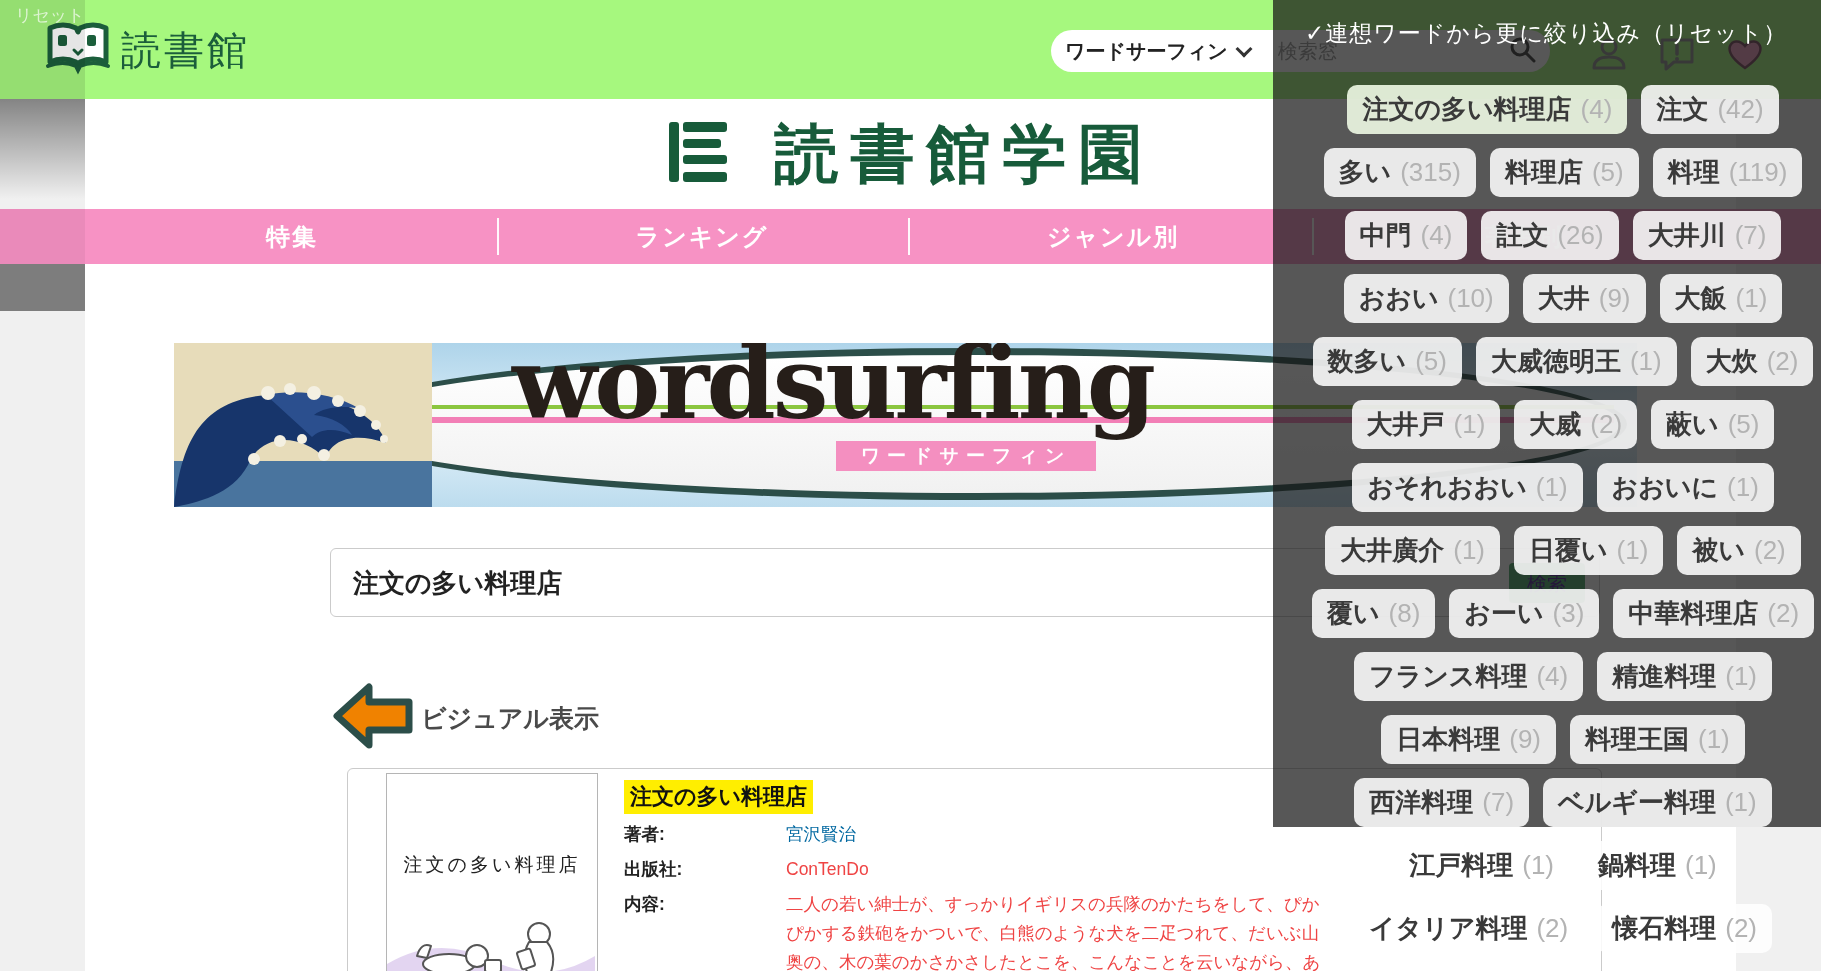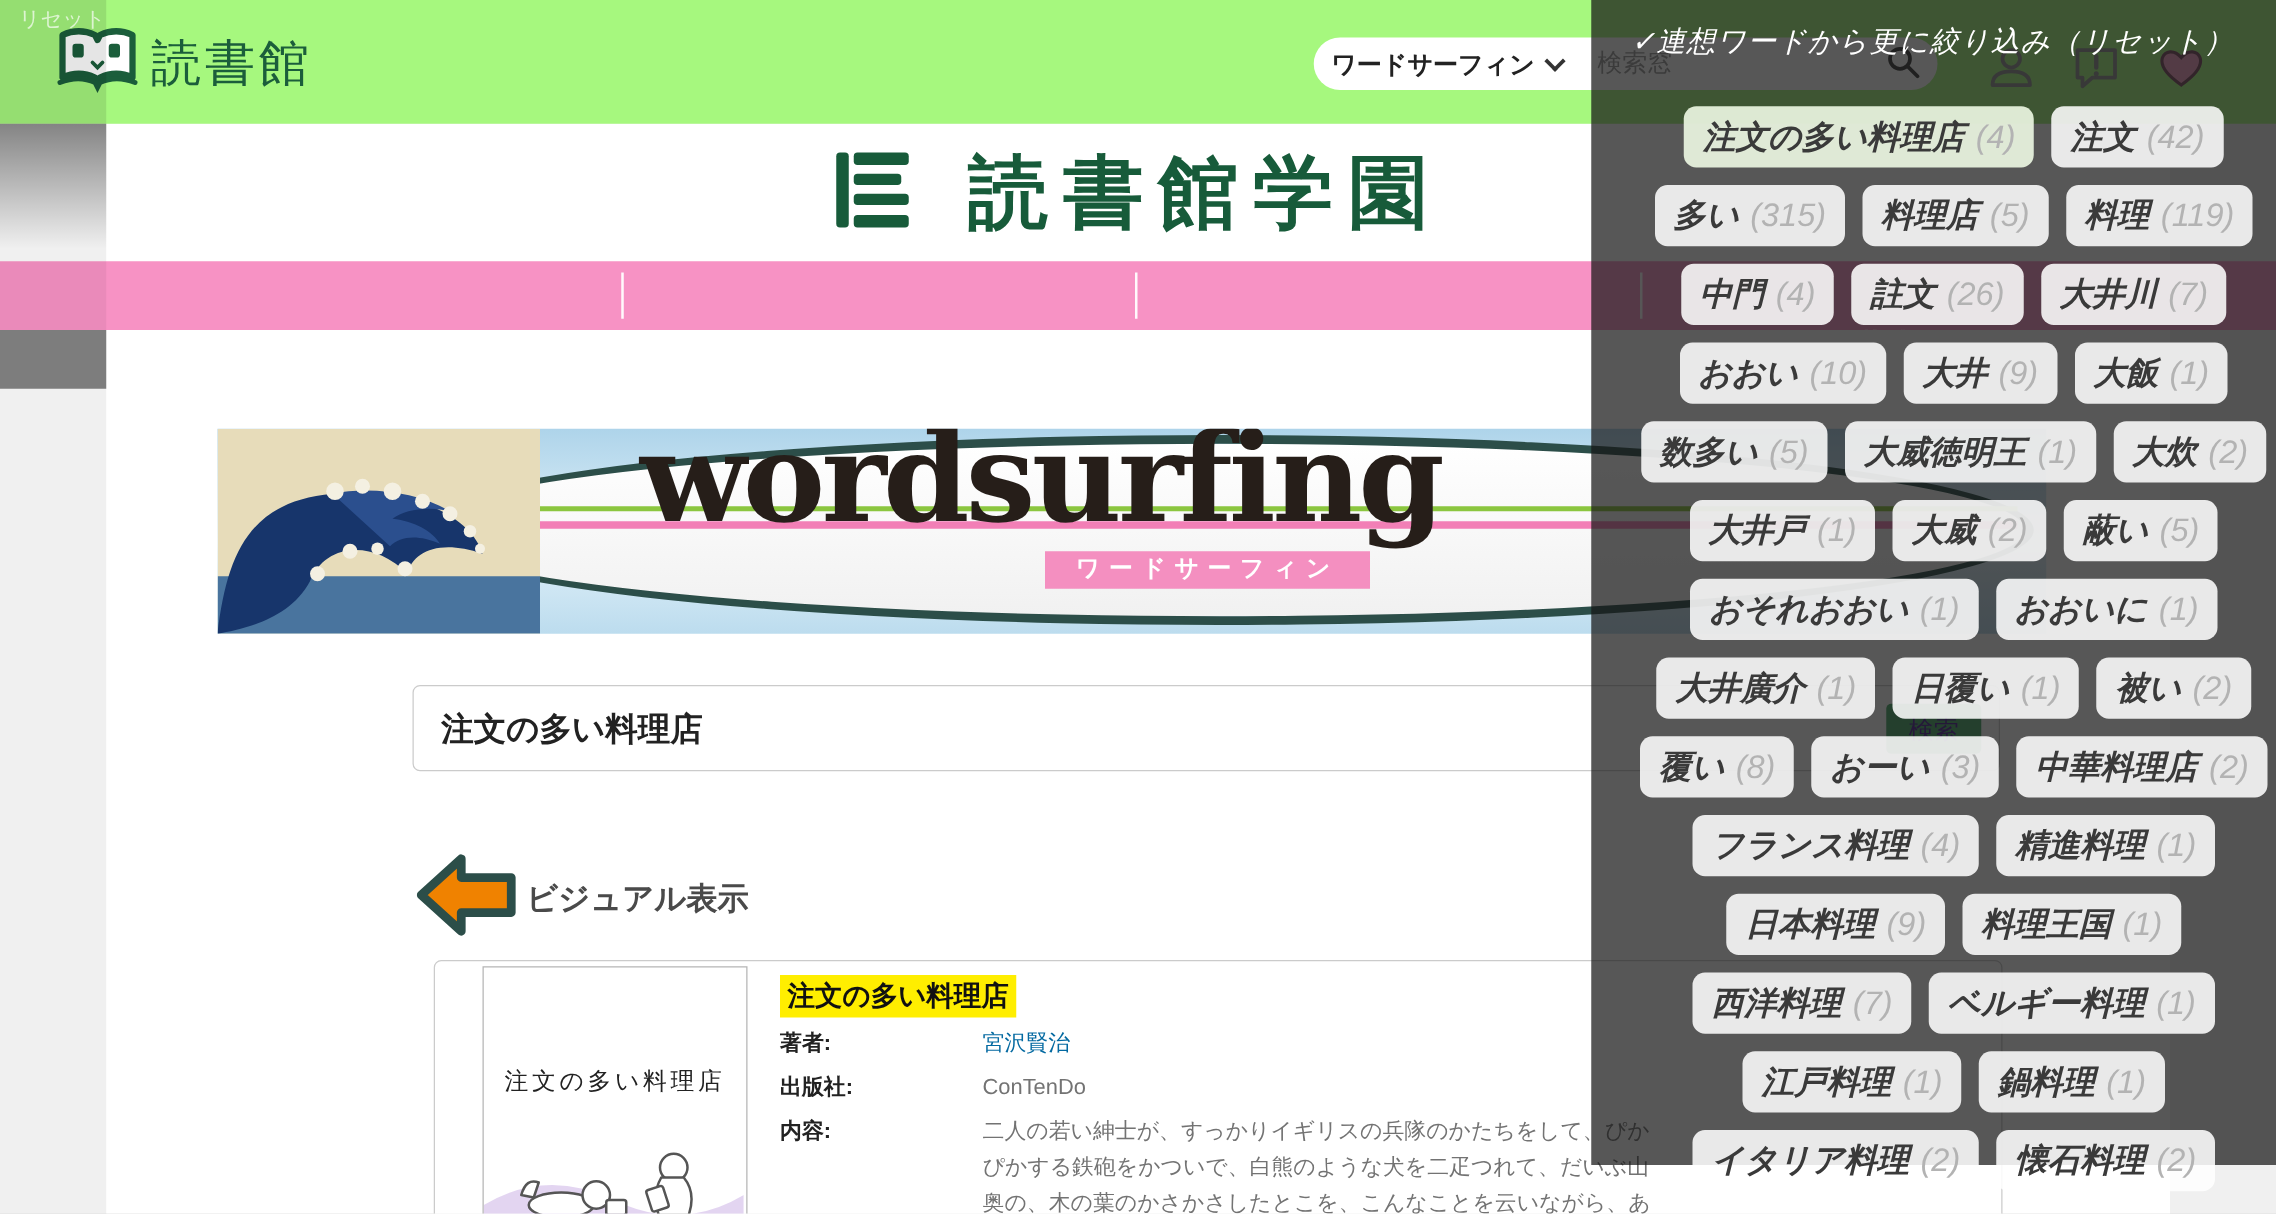--- a/index.html
+++ b/index.html
@@ -25,21 +25,21 @@
   #search-input::placeholder{color:#9a9a9a;}
   #header-icons{left:1590px;top:36px;display:flex;gap:30px;align-items:center;}
 
   
   #masthead{left:0;top:99px;width:1821px;height:110px;display:flex;align-items:center;justify-content:center;gap:14px;}
   #masthead-title{font-size:64px;font-weight:900;color:#175b3a;letter-spacing:12px;margin-left:32px;}
 
   
   #main-nav{left:0;top:209px;width:1821px;height:55px;background:#f792c4;}
   .nav-item{position:absolute;top:0;height:55px;line-height:55px;transform:translateX(-50%);
-            color:#fff;font-size:24px;font-weight:800;cursor:pointer;letter-spacing:2px;margin-top:40px;}
+            color:#fff;font-size:24px;font-weight:800;cursor:pointer;letter-spacing:2px;}
   .nav-sep{position:absolute;top:9px;width:2px;height:37px;background:rgba(255,255,255,.95);}
 
   
   #breadcrumb{left:0;top:264px;width:1821px;height:47px;line-height:47px;
               background:linear-gradient(#8f8f8f,#ededed 60%);font-size:17px;}
   #breadcrumb a{color:#4a64d8;text-decoration:none;margin-left:10px;cursor:pointer;}
   .crumb-sep{color:#333;margin:0 12px;}
   .crumb-cur{color:#333;}
 
   
@@ -73,32 +73,32 @@
   
   #book-item{left:347px;top:768px;width:1253px;height:240px;background:#fff;border:1px solid #cbcbcb;border-radius:6px;}
   #book-cover{position:absolute;left:38px;top:4px;width:210px;height:230px;border:1px solid #b5b5b5;
               background:#fff;cursor:pointer;}
   #cover-title{position:absolute;left:0;top:78px;width:100%;text-align:center;
                font-size:19px;letter-spacing:3px;color:#222;}
   #book-details{position:absolute;left:276px;top:11px;width:700px;}
   #book-title{display:inline-block;background:#ffee00;padding:2px 6px;font-size:22px;font-weight:800;color:#111;cursor:pointer;}
   .field-row{display:flex;margin-top:6px;font-size:17.5px;line-height:29px;}
   .field-label{width:162px;font-weight:700;color:#222;flex:none;}
-  .field-value{color:#737373;width:612px;}
+  .field-value{color:#ef4444;width:612px;}
   .field-value.link{color:#0369a1;cursor:pointer;width:auto;}
 
   
   .strip{left:0;width:85px;z-index:20;pointer-events:none;}
   #strip-1{top:0;height:99px;background:rgba(0,0,0,.10);}
   #strip-2{top:99px;height:100px;background:linear-gradient(rgba(0,0,0,.45),rgba(0,0,0,0));}
   #strip-3{top:209px;height:55px;background:rgba(0,0,0,.05);}
   #strip-4{top:264px;height:47px;background:rgba(0,0,0,.48);}
 
   
-  #overlay{left:1273px;top:0;width:548px;height:932px;background:rgba(22,22,22,.72);z-index:40;font-style:italic;}
+  #overlay{left:1273px;top:0;width:548px;height:827px;background:rgba(22,22,22,.72);z-index:40;}
   #overlay-header{position:absolute;left:32px;top:18px;font-size:23px;color:#fff;letter-spacing:1px;cursor:pointer;}
   #tag-col{position:absolute;left:0;top:85px;width:100%;padding-left:32px;box-sizing:border-box;
            display:flex;flex-direction:column;align-items:center;gap:14px;}
   .tag-row{display:flex;gap:14px;}
   .tag{background:rgba(255,255,255,.87);border-radius:10px;padding:7px 15px;display:flex;align-items:baseline;
        font-size:26px;font-weight:700;color:#3a3a3a;cursor:pointer;white-space:nowrap;}
   .tag.selected{background:rgba(233,244,224,.93);}
   .tag .cnt{font-weight:400;color:#b3b3b3;margin-left:9px;}
 </style>
 </head>

